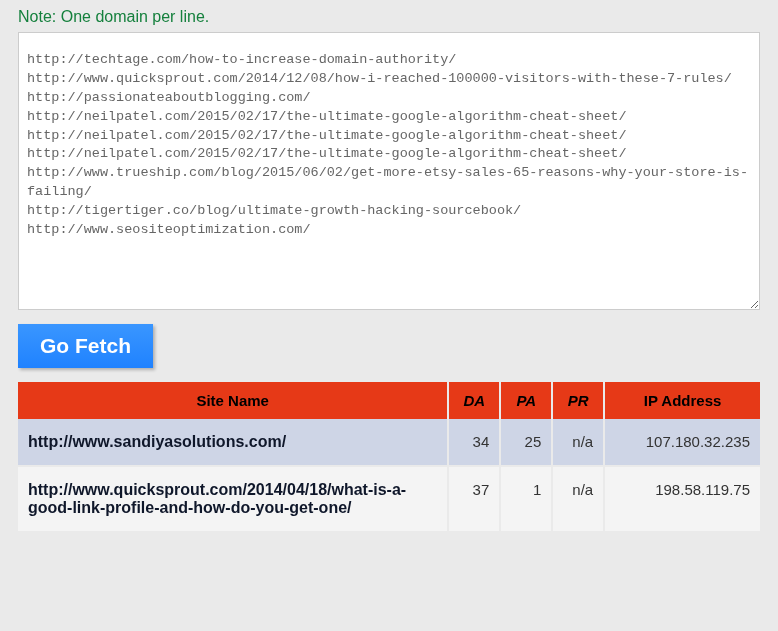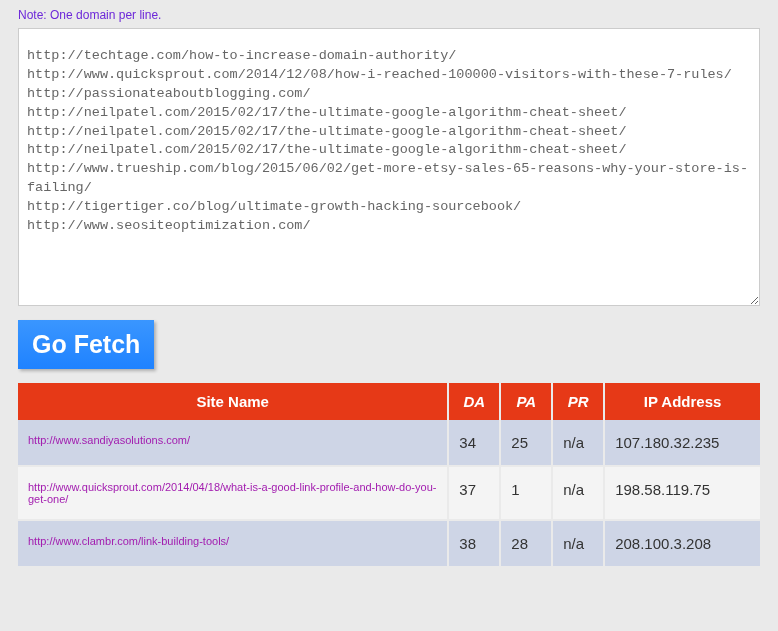--- a/index.html
+++ b/index.html
@@ -3,22 +3,22 @@
   <meta charset="utf-8">
   <style>
     * { box-sizing: border-box; margin: 0; padding: 0; }
     body {
       background: #eaeaea;
       font-family: Arial, sans-serif;
       padding: 8px 18px;
       width: 778px;
     }
     .note {
-      font-size: 12px;
-      color: #6d28d9;
+      font-size: 16px;
+      color: #15803d;
       margin-bottom: 6px;
     }
     .url-textarea {
       width: 100%;
       height: 278px;
       padding: 18px 8px;
       font-family: "Courier New", monospace;
       font-size: 13.5px;
       line-height: 1.4;
       color: #666;
@@ -28,55 +28,56 @@
       overflow-y: scroll;
       white-space: pre-wrap;
       word-break: break-all;
     }
     .fetch-button {
       margin-top: 10px;
       margin-bottom: 14px;
       background: linear-gradient(#3a96ff, #1f82ff);
       color: #fff;
       border: none;
-      padding: 10px 14px;
-      font-size: 25px;
+      padding: 10px 22px;
+      font-size: 21px;
       font-weight: bold;
       cursor: pointer;
       box-shadow: 2px 2px 3px rgba(0,0,0,0.25);
     }
     table {
       width: 100%;
       border-collapse: collapse;
       font-size: 15px;
     }
     thead th {
       background: #e63917;
-      color: #ffffff;
+      color: #000000;
       font-weight: bold;
       padding: 10px 8px;
       text-align: center;
       border-right: 2px solid #eaeaea;
       margin-left: 16px;
     }
     thead th:first-child { text-align: center; }
     thead th:last-child { border-right: none; }
     tbody td {
       padding: 14px 10px;
-      text-align: left;
+      text-align: right;
       border-right: 2px solid #eaeaea;
       vertical-align: top;
       color: #333;
     }
     tbody td:first-child {
       text-align: left;
       font-family: Verdana, sans-serif;
-      font-size: 11px;
+      font-size: 16px;
       word-break: break-word;
-      color: #a21caf;
+      color: #0f172a;
+      font-weight: bold;
     }
     tbody td:last-child { border-right: none; }
     tbody tr:nth-child(odd) td { background: #ced5e6; }
     tbody tr:nth-child(even) td { background: #f4f4f4; }
     tbody tr { border-bottom: 2px solid #eaeaea; }
     .col-site { width: 58%; }
     .col-da, .col-pa, .col-pr { width: 7%; font-style: italic; }
     .col-ip { width: 21%; }
   </style>
 </head>
@@ -116,24 +117,17 @@
       <td>n/a</td>
       <td>107.180.32.235</td>
     </tr>
     <tr>
       <td>http://www.quicksprout.com/2014/04/18/what-is-a-good-link-profile-and-how-do-you-get-one/</td>
       <td>37</td>
       <td>1</td>
       <td>n/a</td>
       <td>198.58.119.75</td>
     </tr>
-    <tr>
-      <td>http://www.clambr.com/link-building-tools/</td>
-      <td>38</td>
-      <td>28</td>
-      <td>n/a</td>
-      <td>208.100.3.208</td>
-    </tr>
   </tbody>
 </table>
 
 
 
 
 </body></html>

